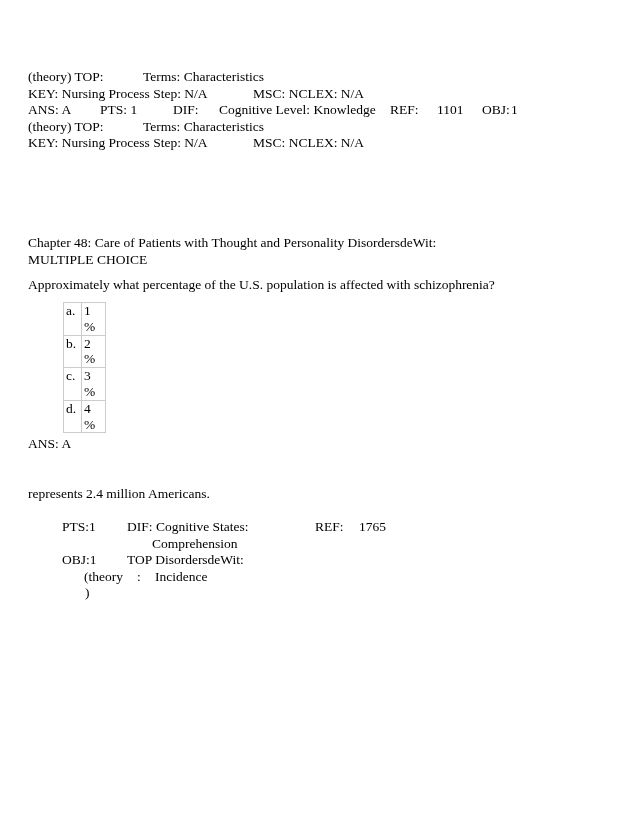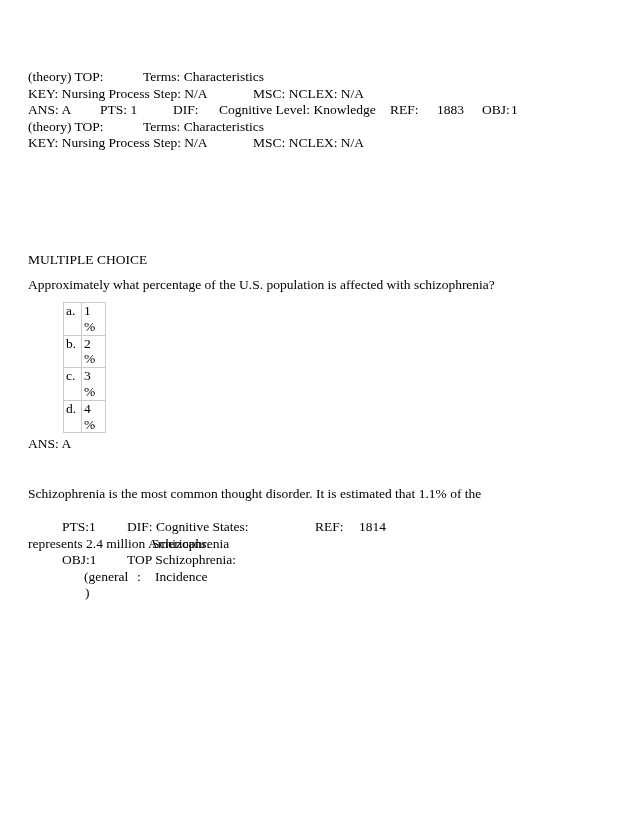--- a/index.html
+++ b/index.html
@@ -52,31 +52,32 @@
   <span class="seg" style="top:69px;left:143px">Terms: Characteristics</span>
 
   <span class="seg" style="top:85.5px;left:28px">KEY: Nursing Process Step: N/A</span>
   <span class="seg" style="top:85.5px;left:253px">MSC: NCLEX: N/A</span>
 
   <span class="seg" style="top:102px;left:28px">ANS: A</span>
   <span class="seg" style="top:102px;left:100px">PTS: 1</span>
   <span class="seg" style="top:102px;left:173px">DIF:</span>
   <span class="seg" style="top:102px;left:219px">Cognitive Level: Knowledge</span>
   <span class="seg" style="top:102px;left:390px">REF:</span>
-  <span class="seg" style="top:102px;left:437px">1883</span>
+  <span class="seg" style="top:102px;left:437px">1101</span>
   <span class="seg" style="top:102px;left:482px">OBJ:</span>
   <span class="seg" style="top:102px;left:511px">1</span>
 
   <span class="seg" style="top:118.5px;left:28px">(theory) TOP:</span>
   <span class="seg" style="top:118.5px;left:143px">Terms: Characteristics</span>
 
   <span class="seg" style="top:135px;left:28px">KEY: Nursing Process Step: N/A</span>
   <span class="seg" style="top:135px;left:253px">MSC: NCLEX: N/A</span>
 
   <div class="block" style="top:202px;left:28px">
+    <div>Chapter 48: Care of Patients with Thought and Personality DisordersdeWit:</div>
   </div>
 
   <div class="block" style="top:251.5px;left:28px">MULTIPLE CHOICE</div>
 
   <div class="block" style="top:277px;left:28px">Approximately what percentage of the U.S. population is affected with schizophrenia?</div>
 
   <table class="options">
     <tbody>
         <tr>
       <td class="ol">a.</td>
@@ -105,33 +106,32 @@
         <div>4</div>
         <div>%</div>
       </td>
     </tr>
   </tbody>
     </table>
 
   <div class="block" style="top:436px;left:28px">ANS: A</div>
 
   <div class="block" style="top:453px;left:28px">
-    <div>Schizophrenia is the most common thought disorder. It is estimated that 1.1% of the</div>
     <div>represents 2.4 million Americans.</div>
   </div>
 
   <span class="seg" style="top:519px;left:62px">PTS:1</span>
   <span class="seg" style="top:519px;left:127px">DIF: Cognitive States:</span>
   <span class="seg" style="top:519px;left:315px">REF:</span>
-  <span class="seg" style="top:519px;left:359px">1814</span>
+  <span class="seg" style="top:519px;left:359px">1765</span>
 
-  <span class="seg" style="top:535.5px;left:152px">Schizophrenia</span>
+  <span class="seg" style="top:535.5px;left:152px">Comprehension</span>
 
   <span class="seg" style="top:552px;left:62px">OBJ:1</span>
-  <span class="seg" style="top:552px;left:127px">TOP Schizophrenia:</span>
+  <span class="seg" style="top:552px;left:127px">TOP DisordersdeWit:</span>
 
-  <span class="seg" style="top:568.5px;left:84px">(general</span>
+  <span class="seg" style="top:568.5px;left:84px">(theory</span>
   <span class="seg" style="top:568.5px;left:137px">:</span>
   <span class="seg" style="top:568.5px;left:155px">Incidence</span>
 
   <span class="seg" style="top:585px;left:85px">)</span>
 
 </div>
 
 </body></html>

